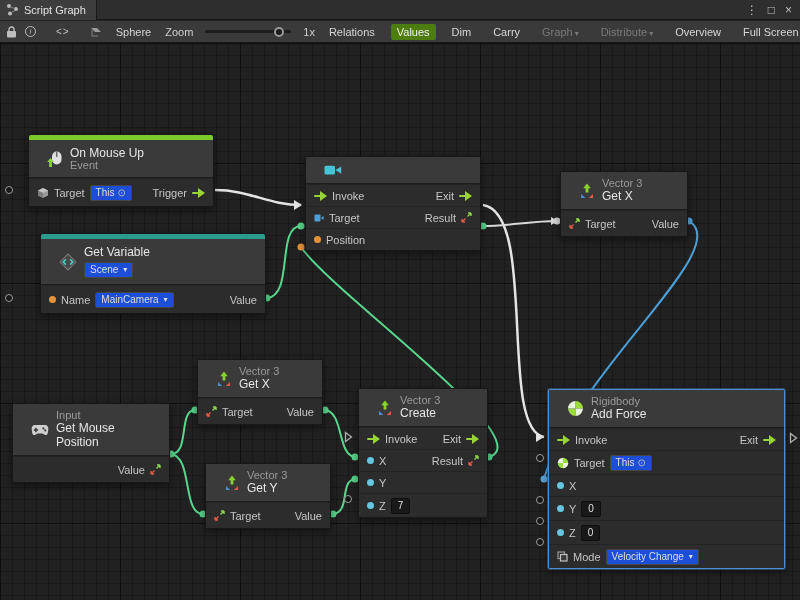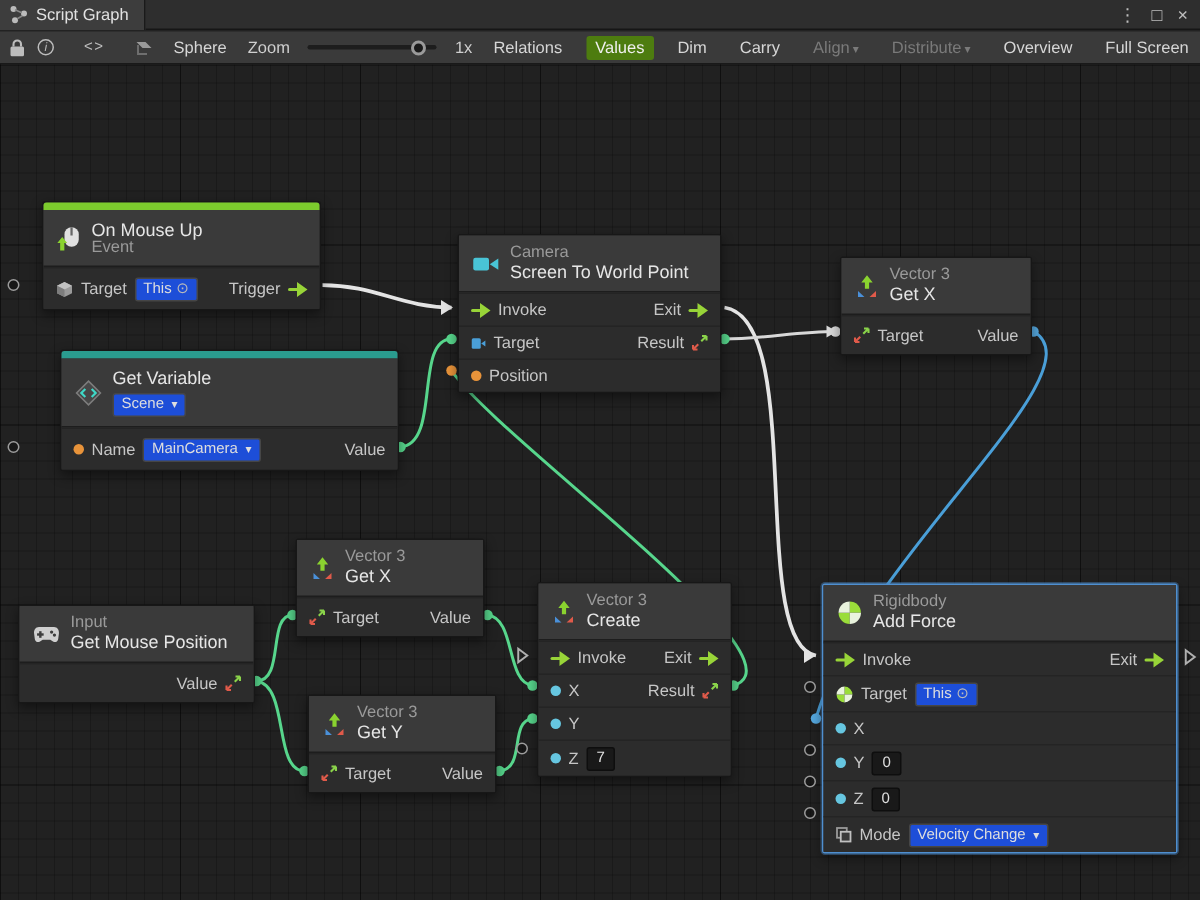--- a/index.html
+++ b/index.html
@@ -43,21 +43,21 @@
       linear-gradient(90deg, rgba(0,0,0,.42) 1px, transparent 1px);
     background-size:12px 12px,12px 12px,120px 120px,120px 120px}
   .wires{position:absolute;inset:0;z-index:1}
   .wires path{fill:none}
 
   
   .node{position:absolute;z-index:2;background:#2b2b2b;border:1px solid #171717;border-radius:2px;
     box-shadow:0 3px 8px rgba(0,0,0,.45)}
   .node.selected{border:1px solid #4f8fd0;box-shadow:0 0 0 1px rgba(79,143,208,.4),0 3px 8px rgba(0,0,0,.45)}
   .accent{height:5px;border-radius:2px 2px 0 0}
-  .head{display:flex;align-items:center;gap:7px;padding:6px 9px;background:#3a3a3a;border-bottom:1px solid #1d1d1d}
+  .head{display:flex;align-items:center;gap:7px;padding:6px 18px;background:#3a3a3a;border-bottom:1px solid #1d1d1d}
   .ht{display:flex;flex-direction:column;gap:0}
   .t1{font-size:12px;line-height:14px;color:#e6e6e6}
   .t2{font-size:11px;line-height:11px;color:#9a9a9a}
   .nicon{flex:none;display:flex;align-items:center}
   .row{position:relative;display:flex;align-items:center;gap:5px;padding:3.5px 8px;border-top:1px solid #242424;
     font-size:11px;line-height:14px;color:#c6c6c6;background:#2c2c2c}
   .row-lg .row{padding:5.5px 8px}
   .row .sp{flex:1}
   .chip{display:inline-flex;align-items:center;gap:3px;background:#1d4ed8;border:1px solid #464646;
     border-radius:2px;padding:0 5px;font-size:10px;line-height:14px;color:#dedede}
@@ -124,21 +124,21 @@
       <span class="ztrack">
           <span class="zhandle"></span>
         </span>
       <span>1x</span>
     </div>
     <div class="tb-buttons">
       <span class="tbtn">Relations</span>
       <span class="tbtn active">Values</span>
       <span class="tbtn">Dim</span>
       <span class="tbtn">Carry</span>
-      <span class="tbtn disabled"><span>Align</span><span class="dda">▾</span></span>
+      <span class="tbtn disabled"><span>Graph</span><span class="dda">▾</span></span>
       <span class="tbtn disabled"><span>Distribute</span><span class="dda">▾</span></span>
       <span class="tbtn">Overview</span>
       <span class="tbtn">Full Screen</span>
     </div>
   </div>
 
   <div class="canvas">
 
     <svg class="wires" width="800" height="557">
       <path d="M215,147 C250,147 268,162 301,162" stroke="#e4e4e4" stroke-width="2.5"></path>
@@ -222,24 +222,20 @@
     </div>
 
     <div class="node" style="left:305px;top:113px;width:176px">
       <div class="head">
         <span class="nicon">
           <svg width="18" height="14" viewBox="0 0 18 14">
               <rect x="0.5" y="2.8" width="10.5" height="8.6" rx="1.5" fill="#49c4d6"></rect>
               <path d="M11.5 7.1 L17.2 3.4 V10.8 Z" fill="#49c4d6"></path>
             </svg>
         </span>
-        <div class="ht">
-            <span class="t2">Camera</span>
-            <span class="t1">Screen To World Point</span>
-          </div>
       </div>
       <div class="row">
         <span class="fa"></span>
         <span>Invoke</span>
         <span class="sp"></span>
         <span>Exit</span>
         <span class="fa"></span>
       </div>
       <div class="row">
         <span class="nicon">

